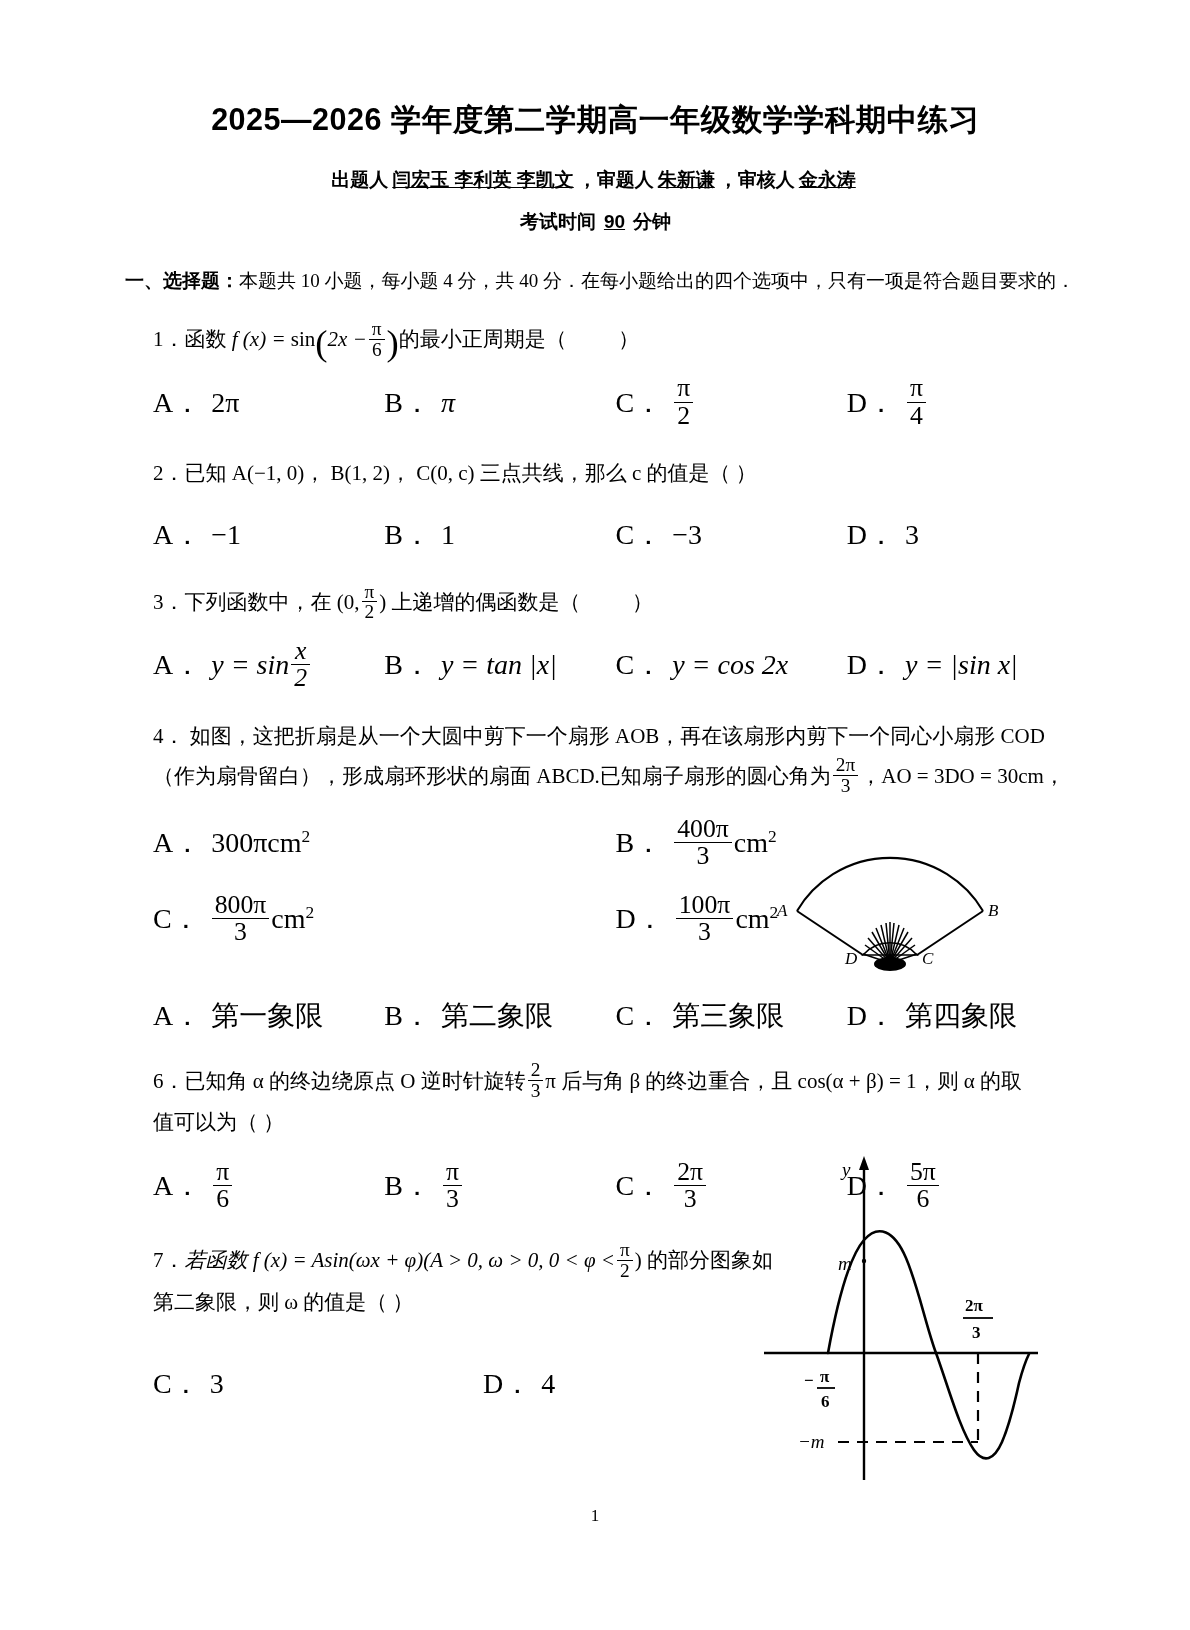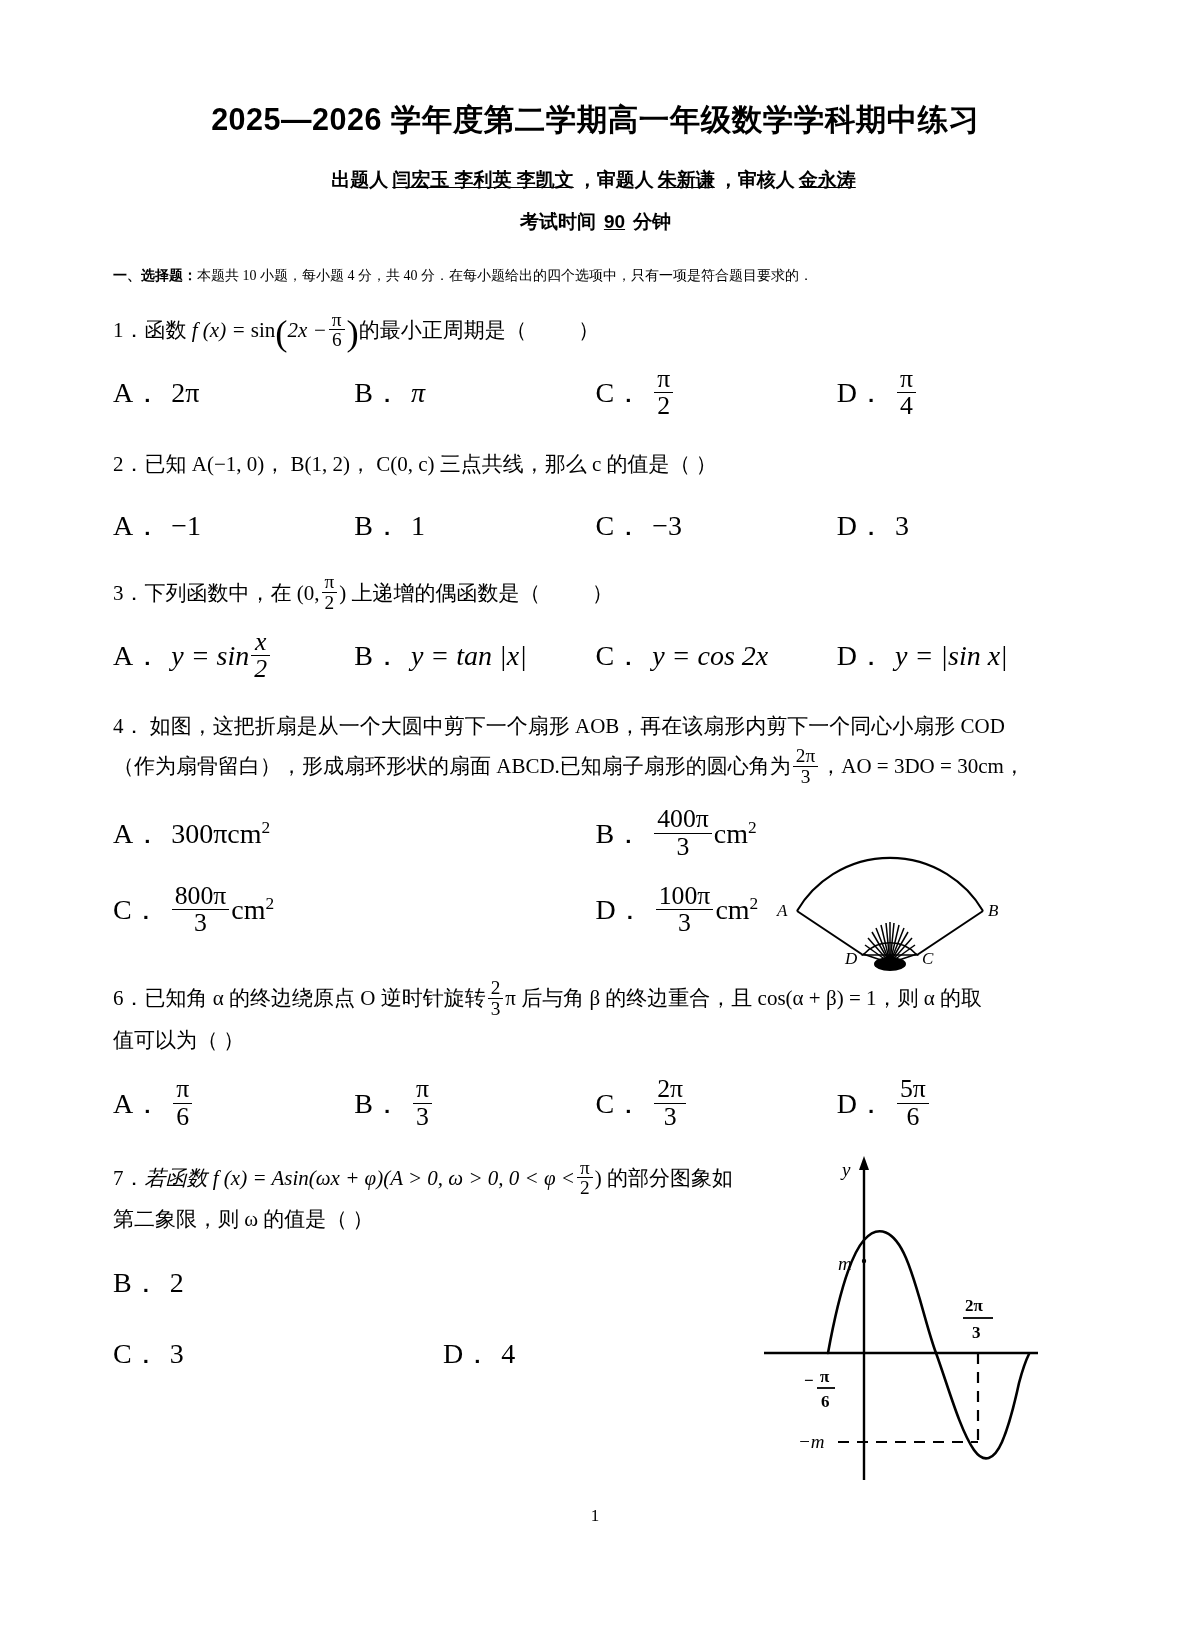--- a/index.html
+++ b/index.html
@@ -56,33 +56,35 @@
     margin-top: 16px;
   }
   .timeline .fill {
     text-decoration: underline;
     padding: 0 8px;
     text-align: right;
   }
 
   
   .section-intro {
-    font-size: 14px;
+    font-size: 19px;
     line-height: 1.85;
     margin-top: 28px;
     text-align: justify;
+    margin-left: 12px;
   }
   .section-intro b { font-weight: bold; }
 
   
   .q {
     font-size: 21px;
     line-height: 1.9;
     margin-top: 22px;
     position: relative;
+    margin-left: 40px;
   }
   .q-stem { display: block; }
   .opts {
     display: flex;
     font-size: 28px;
     margin-top: 14px;
   }
   .opts.four > div { width: 25%; }
   .opts.two > div  { width: 50%; }
   .opt-lbl { padding-right: 10px; }
@@ -228,20 +230,26 @@
               <span class="den">3</span>
             </span><span>cm</span><sup class="sq">2</sup></div>
         <div><span class="opt-lbl">D．</span><span class="frac">
               <span class="num">100π</span>
               <span class="den">3</span>
             </span><span>cm</span><sup class="sq">2</sup></div>
       </div>
     </div>
 
     <div class="q" style="margin-top:40px;">
+      <div class="opts four">
+        <div><span class="opt-lbl">A．</span><span>第一象限</span></div>
+        <div><span class="opt-lbl">B．</span><span>第二象限</span></div>
+        <div><span class="opt-lbl">C．</span><span>第三象限</span></div>
+        <div><span class="opt-lbl">D．</span><span>第四象限</span></div>
+      </div>
     </div>
 
     <div class="q" style="margin-top:20px;">
       <span class="q-stem"><span>6．</span><span>已知角 α 的终边绕原点 O 逆时针旋转</span><span class="frac">
             <span class="num">2</span>
             <span class="den">3</span>
           </span><span>π 后与角 β 的终边重合，且 cos(α + β) = 1，则 α 的取</span></span>
       <span class="q-stem"><span>值可以为（      ）</span></span>
       <div class="opts four" style="margin-top:16px;">
         <div><span class="opt-lbl">A．</span><span class="frac">
@@ -263,21 +271,20 @@
       </div>
     </div>
 
     <div class="q" style="margin-top:26px; width:660px;">
       <span class="q-stem"><span>7．</span><span class="it">若函数 f (x) = Asin(ωx + φ)(A &gt; 0, ω &gt; 0, 0 &lt; φ &lt;</span><span class="frac">
             <span class="num">π</span>
             <span class="den">2</span>
           </span><span>) 的部分图象如</span></span>
       <span class="q-stem"><span>第二象限，则 ω 的值是（      ）</span></span>
       <div class="opts two" style="margin-top:16px;">
-        <div><span class="opt-lbl">B．</span><span>2</span></div>
       </div>
       <div class="opts two" style="margin-top:18px;">
         <div><span class="opt-lbl">C．</span><span>3</span></div>
         <div><span class="opt-lbl">D．</span><span>4</span></div>
       </div>
     </div>
 
   </div>
 
   <div class="fig-fan">

